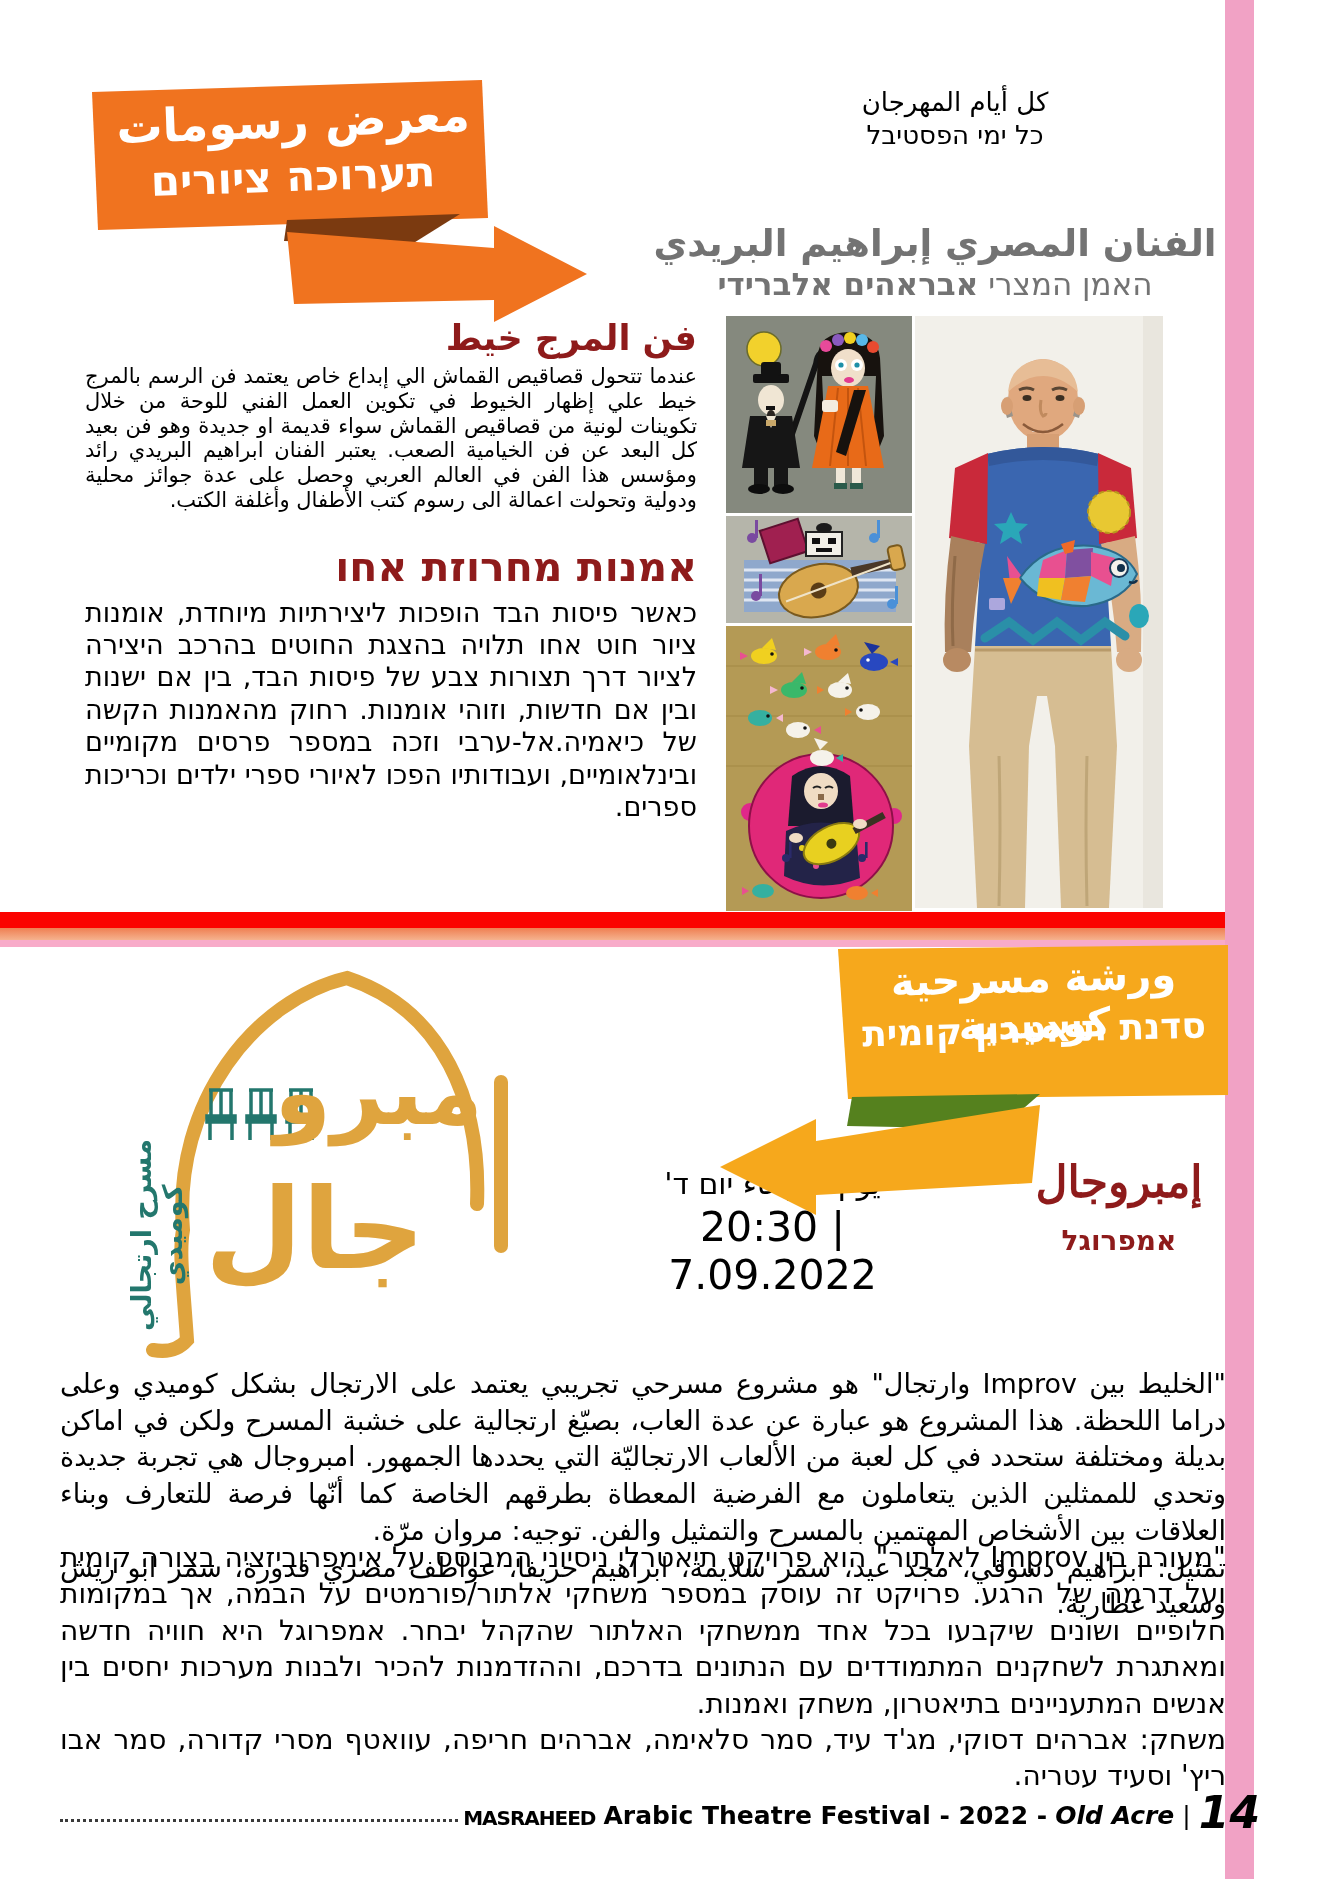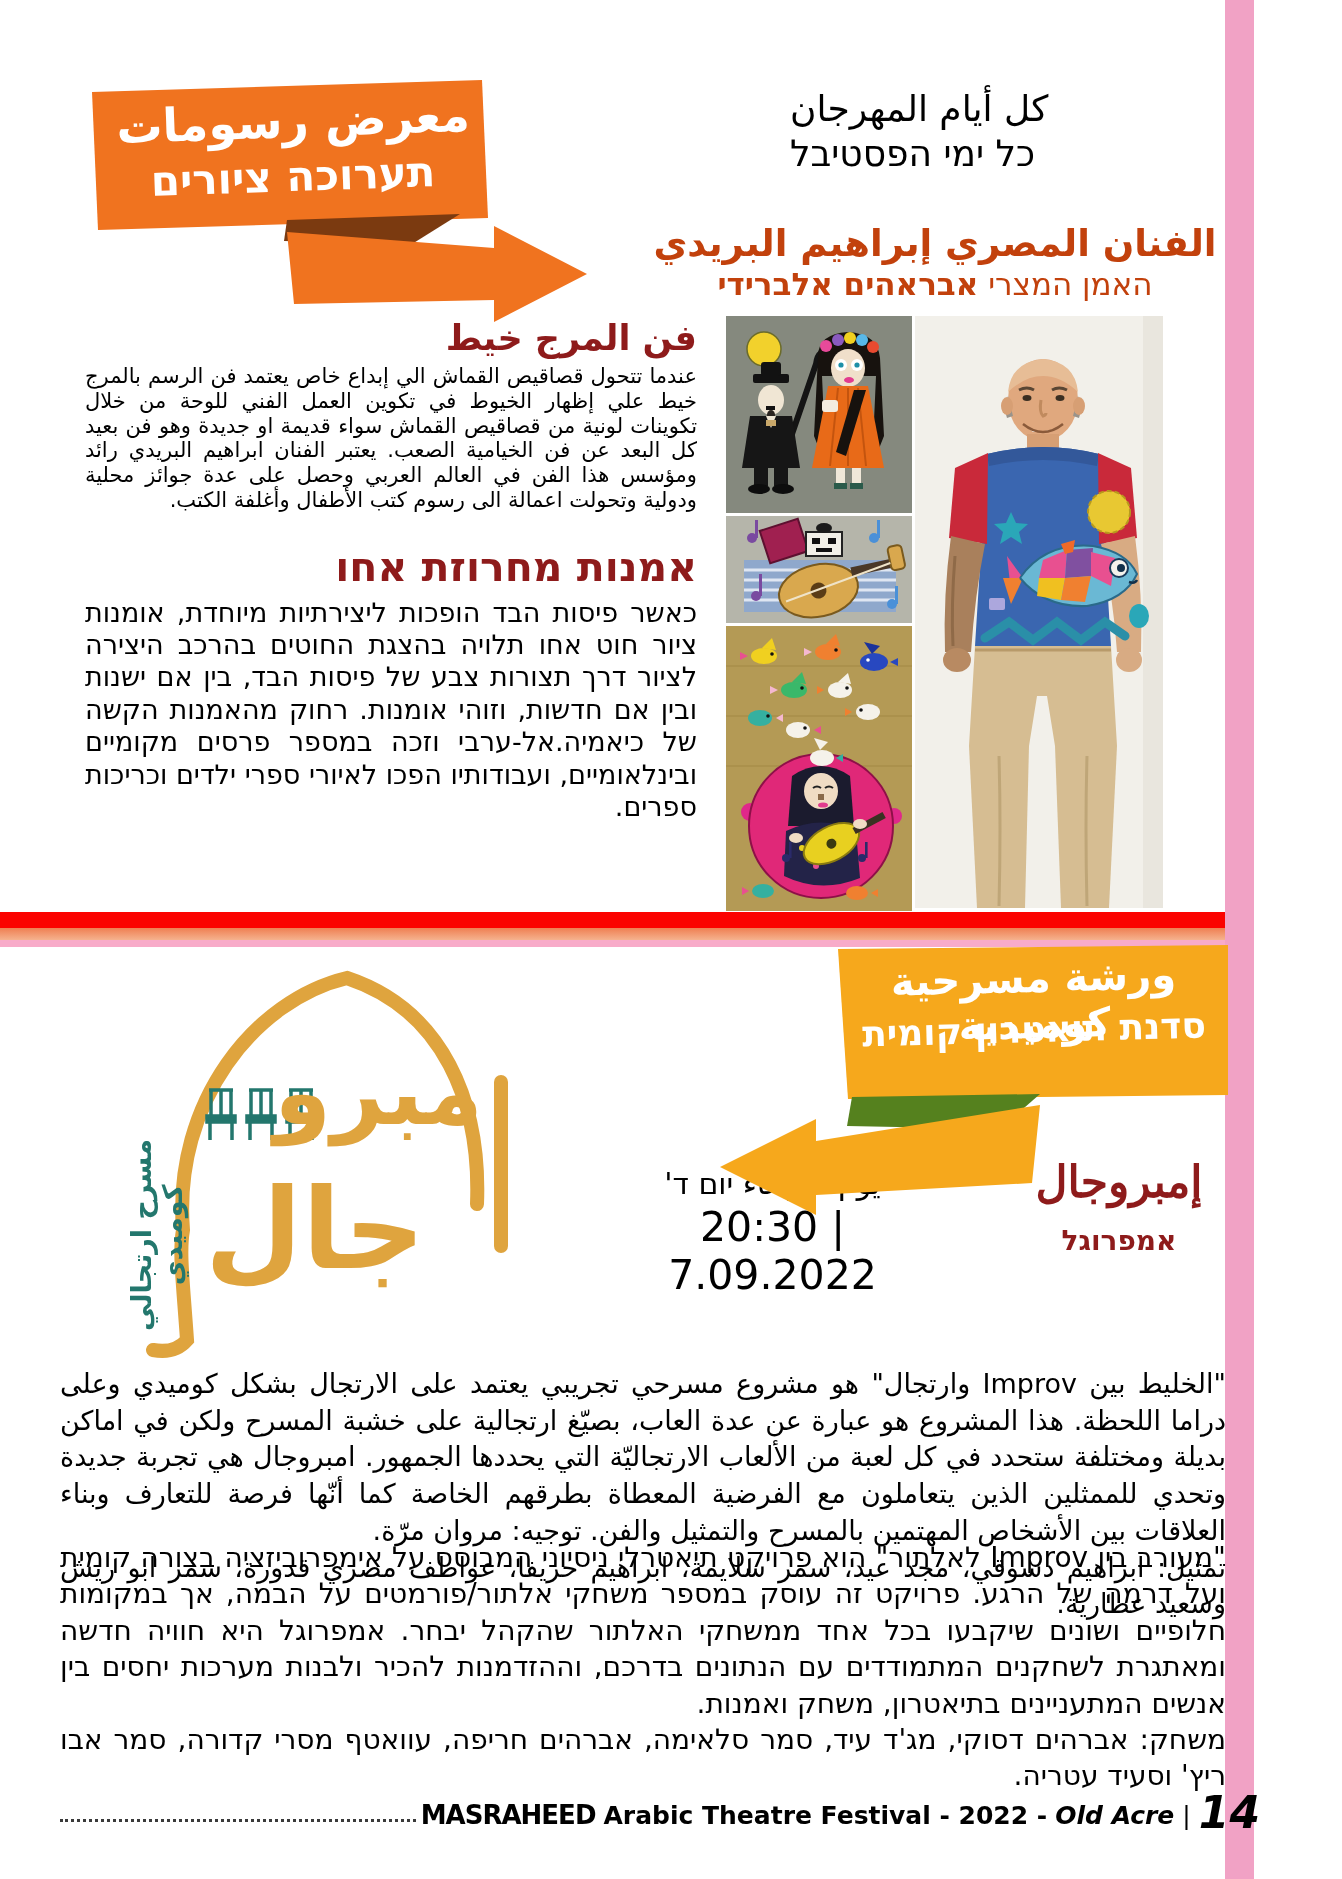--- a/index.html
+++ b/index.html
@@ -4,24 +4,24 @@
 <style>
   html,body{margin:0;padding:0;background:#ffffff;}
   .page{position:relative;width:1342px;height:1879px;background:#ffffff;overflow:hidden;
         font-family:"DejaVu Sans",sans-serif;color:#111;}
   .abs{position:absolute;}
 
   
   .pink-bar{left:1225px;top:0;width:29px;height:1879px;background:#f1a2c5;z-index:1;}
 
   
-  .festival-days{left:790px;top:86px;width:330px;text-align:left;font-size:36px;line-height:1.25;color:#000;}
-
-  
-  .artist-title{left:650px;top:224px;width:570px;text-align:center;color:#c2410c;z-index:2;}
+  .festival-days{left:790px;top:86px;width:330px;text-align:center;font-size:26px;line-height:1.25;color:#000;}
+
+  
+  .artist-title{left:650px;top:224px;width:570px;text-align:center;color:#737373;z-index:2;}
   .artist-title .ar{font-size:37px;font-weight:bold;line-height:1.1;}
   .artist-title .he{font-size:31px;margin-top:2px;line-height:1.1;}
   .artist-title .he b{font-weight:bold;}
 
   
   .exhibition{left:82px;top:78px;width:520px;height:250px;z-index:2;}
   .exhibition svg{position:absolute;left:0;top:0;}
   .ex-text{position:absolute;left:16px;width:390px;text-align:center;color:#fff;font-weight:bold;
            transform:rotate(-2deg);}
   .ex-ar{top:16px;font-size:46px;}
@@ -70,21 +70,21 @@
   .improv-ar{left:60px;top:1366px;width:1166px;direction:rtl;text-align:justify;
              font-size:27px;line-height:1.36;color:#000;}
   .improv-ar p{margin:0;}
   .improv-he{left:60px;top:1540px;width:1166px;direction:rtl;text-align:justify;
              font-size:28px;line-height:1.3;color:#000;}
   .improv-he p{margin:0;}
 
   
   .footer{left:60px;top:1796px;width:1200px;display:flex;align-items:flex-end;z-index:3;color:#000;}
   .dots{flex:1;border-bottom:3px dotted #3a3a3a;margin:0 5px 8px 0;}
-  .brand{font-weight:bold;font-size:26px;letter-spacing:-1px;white-space:nowrap;}
+  .brand{font-weight:bold;font-size:20px;letter-spacing:-1px;white-space:nowrap;}
   .ftext{font-weight:bold;font-size:25px;margin-left:8px;white-space:nowrap;}
   .place{font-weight:bold;font-style:italic;font-size:25px;margin-left:8px;white-space:nowrap;}
   .sep{font-size:25px;margin:0 8px;}
   .pnum{font-size:44px;font-weight:bold;font-style:italic;line-height:0.78;}
 </style>
 </head>
 <body>
 
 <div class="page">
 

